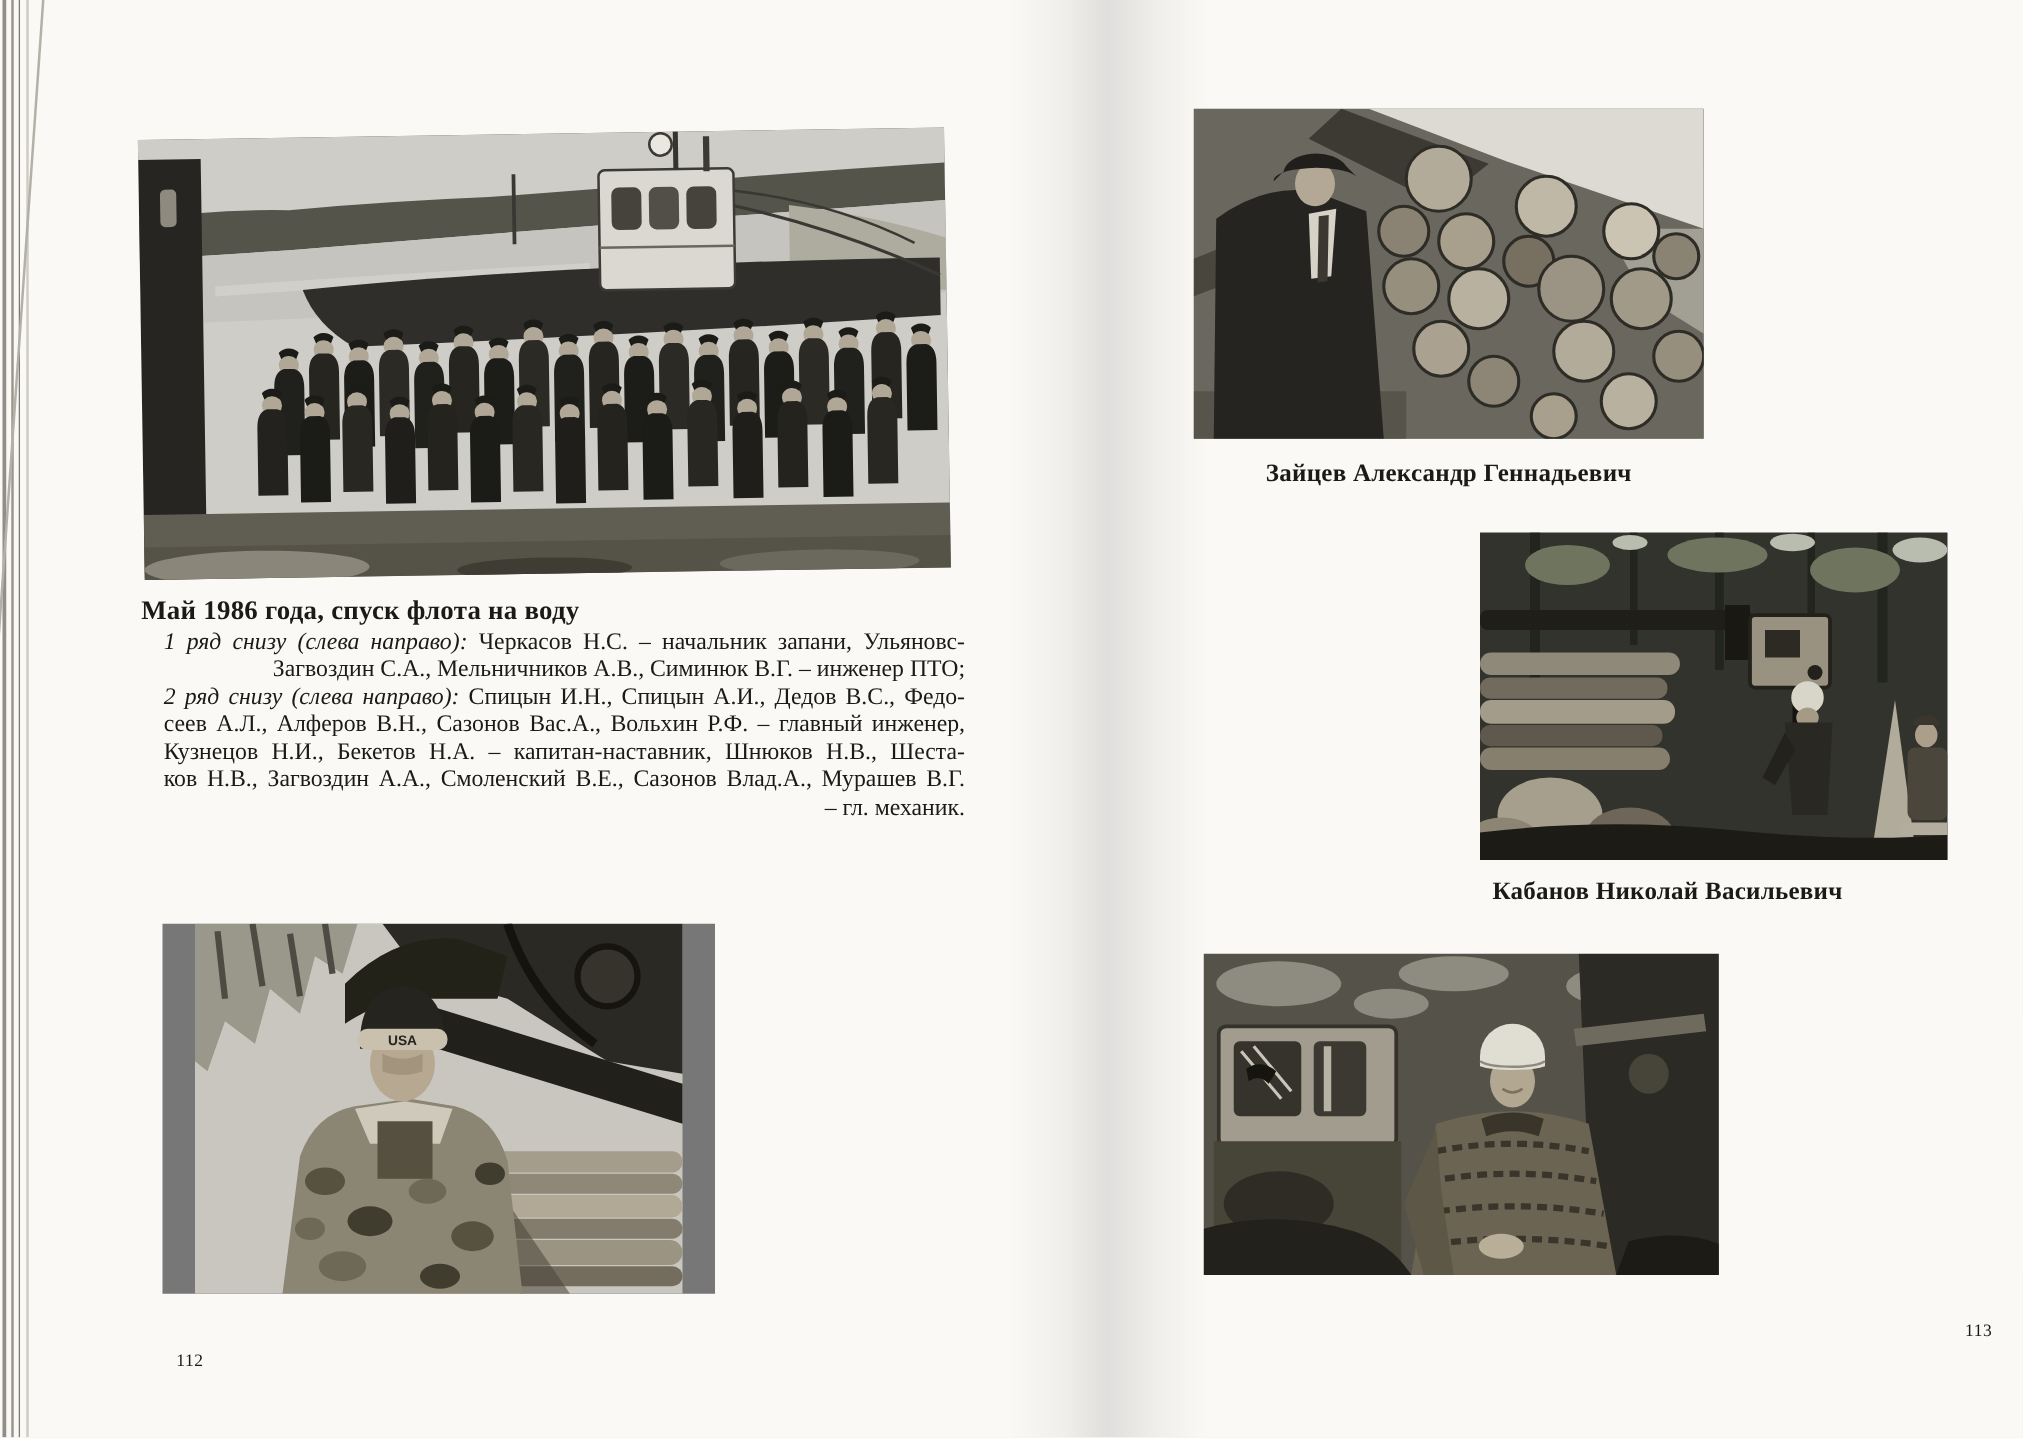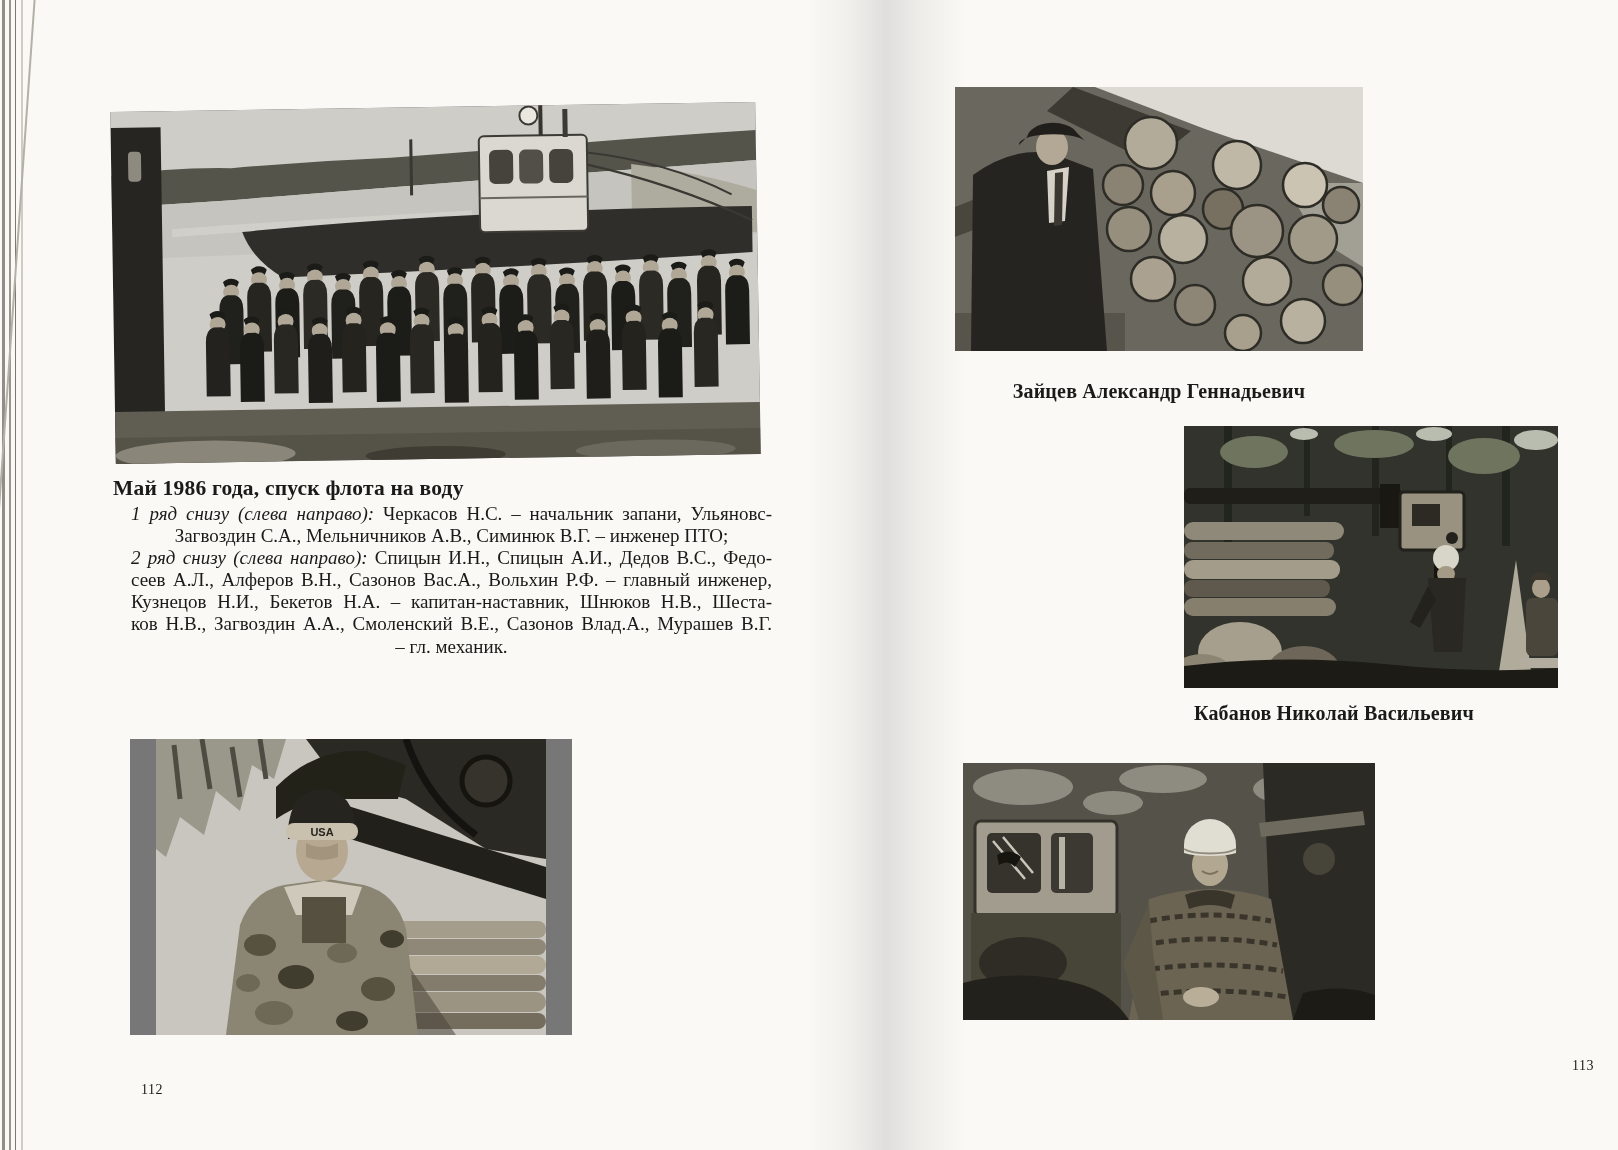--- a/index.html
+++ b/index.html
@@ -27,21 +27,21 @@
   
   .title{
     position:absolute;left:113px;top:476px;width:645px;
     text-align:left;font-weight:bold;font-size:21.5px;letter-spacing:.2px;
   }
   .legend{
     position:absolute;left:131px;top:503px;width:641px;
     font-size:19px;line-height:22.1px;
   }
   .legend .jline{text-align:justify;text-align-last:justify;}
-  .legend .nline{text-align:center;}
+  .legend .nline{text-align:right;}
   .legend .it{font-style:italic;}
   .caption{
     position:absolute;font-weight:bold;font-size:20px;letter-spacing:.2px;
   }
   .caption.center{text-align:center;}
   .pagenum{position:absolute;font-size:14px;letter-spacing:.5px;}
 </style>
 </head>
 <body>
 
@@ -233,21 +233,21 @@
       <rect x="0" y="226" width="170" height="38" fill="#57544c"></rect>
 
       <path d="M18,88 Q56,60 96,66 L138,82 L152,264 L16,264 Z" fill="#262420"></path>
       <path d="M92,84 L114,80 L110,134 L94,136 Z" fill="#d6d2c7"></path>
       <path d="M100,86 L108,85 L107,138 L99,139 Z" fill="#3a3831"></path>
       <ellipse cx="97" cy="60" rx="16" ry="18" fill="#b2a895"></ellipse>
       <path d="M72,50 a26,16 0 0 1 50,-4 l8,8 a34,10 0 0 0 -66,4 Z" fill="#201f1b"></path>
     </svg>
   </div>
 
-  <div class="caption center" style="left:955px;top:368px;width:408px;margin-top:12px;">Зайцев Александр Геннадьевич</div>
+  <div class="caption center" style="left:955px;top:368px;width:408px;">Зайцев Александр Геннадьевич</div>
 
   <div class="photo" style="left:1184px;top:426px;width:374px;height:262px;">
     <svg viewBox="0 0 374 262" role="img">
       <rect width="374" height="262" fill="#31332c"></rect>
 
       <g fill="#22241e">
         <rect x="40" y="0" width="8" height="120"></rect>
         <rect x="120" y="0" width="6" height="90"></rect>
         <rect x="188" y="0" width="7" height="110"></rect>
         <rect x="262" y="0" width="6" height="80"></rect>

